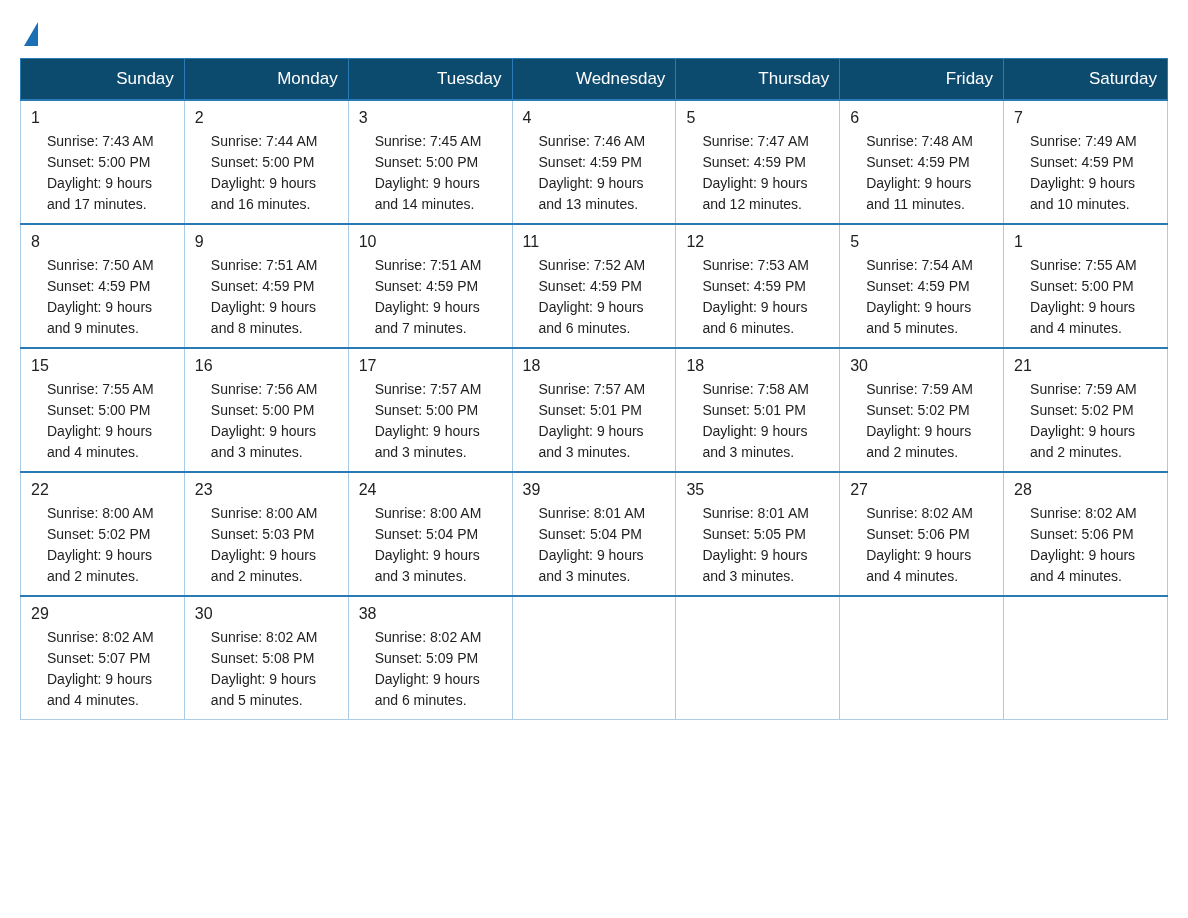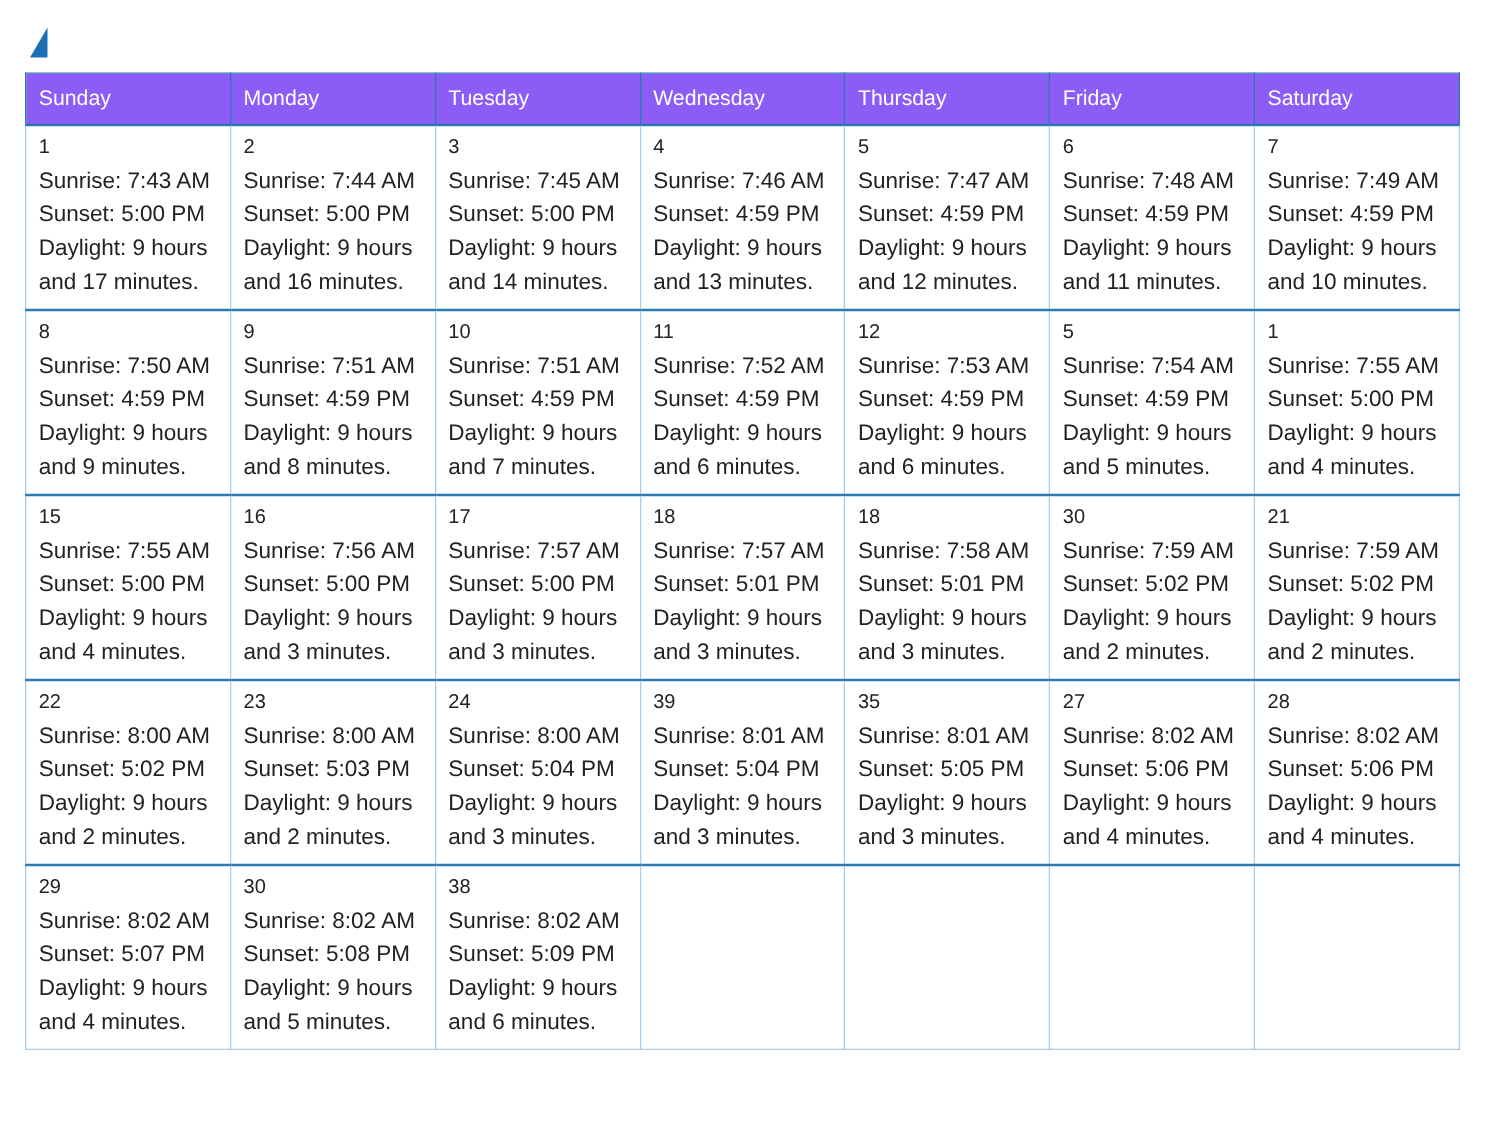--- a/index.html
+++ b/index.html
@@ -59,26 +59,26 @@
       font-size: 22px;
       color: #555;
       margin-top: 4px;
     }
     .calendar-table {
       width: 100%;
       border-collapse: collapse;
       border: 1px solid #2a7ab5;
     }
     .calendar-table th {
-      background-color: #8b5cf6;
+      background-color: #0c4a6e;
       color: #fff;
       font-size: 17px;
       font-weight: normal;
       padding: 10px 10px;
-      text-align: left;
+      text-align: right;
       border: 1px solid #2a7ab5;
     }
     .calendar-table td {
       vertical-align: top;
       padding: 8px 10px;
       border: 1px solid #aacce6;
       font-size: 13.5px;
       color: #222;
       width: calc(100% / 7);
       min-height: 100px;
@@ -86,23 +86,24 @@
     .calendar-table tr td {
       border-top: 2px solid #2a7ab5;
     }
     .day-number {
       font-size: 16px;
       font-weight: normal;
       display: block;
       margin-bottom: 4px;
     }
     .day-info {
-      font-size: 18px;
+      font-size: 14px;
       line-height: 1.5;
       color: #222;
+      margin-left: 16px;
     }
     .empty-cell {
       background: #fff;
     }
   </style>
 </head>
 <body>
 
 <div class="header-area">
   <div class="logo">

